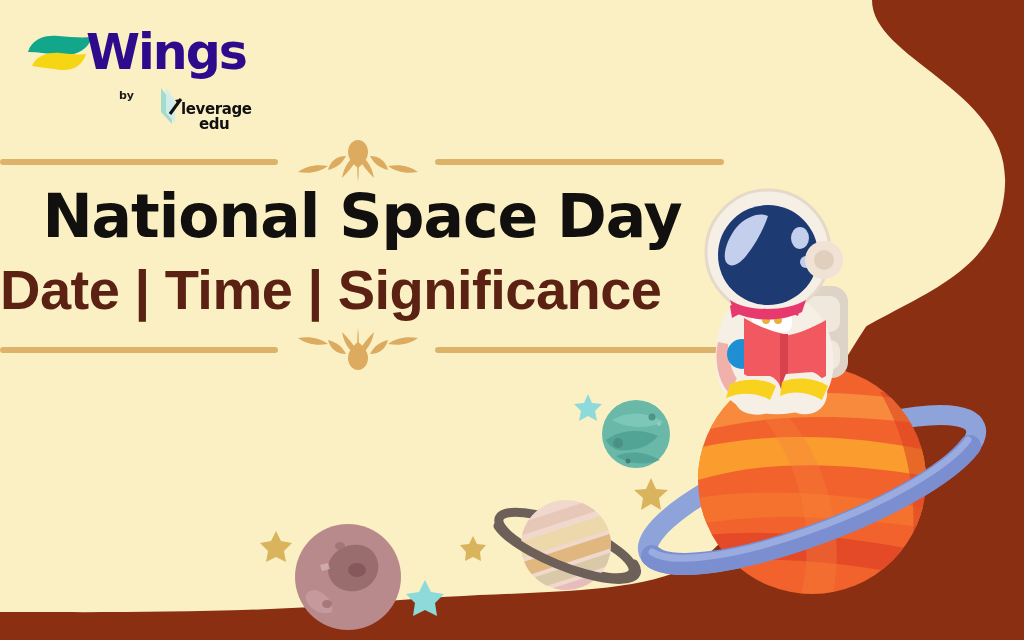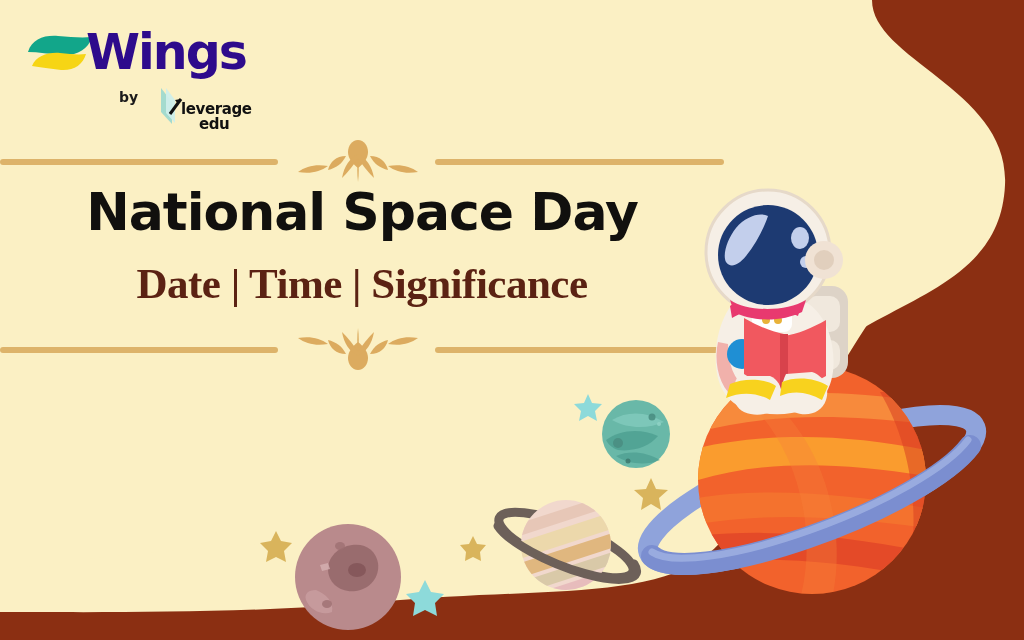--- a/index.html
+++ b/index.html
@@ -24,21 +24,21 @@
   }
   #logo .wingmark{position:absolute;left:0;top:4px;width:72px;height:44px;}
   #logo .wordmark{
     position:absolute;left:60px;top:0px;
     font-family:"DejaVu Sans","Liberation Sans",sans-serif;
     font-weight:bold;font-size:49px;letter-spacing:-2px;
     color:#2e0b8c;line-height:1;
   }
   #logo .bytxt{
     position:absolute;left:93px;top:61px;
-    font-size:14px;font-weight:bold;color:#1b1b1b;
+    font-size:11px;font-weight:bold;color:#1b1b1b;
     font-family:"DejaVu Sans","Liberation Sans",sans-serif;
   }
   #logo .lev{
     position:absolute;left:133px;top:58px;width:90px;height:42px;
   }
   #logo .levtext{
     position:absolute;left:22px;top:16px;
     font-family:"DejaVu Sans","Liberation Sans",sans-serif;
     font-weight:bold;font-size:15px;color:#111;line-height:15px;
     letter-spacing:-0.4px;
@@ -50,28 +50,28 @@
     position:absolute;left:0;top:150px;width:724px;height:215px;
   }
   .rule{
     position:absolute;height:6px;background:#ddb36a;border-radius:3px;
   }
   .orn{position:absolute;}
   .maintitle{
     position:absolute;left:0;right:0;top:36px;
     text-align:center;
     font-family:"DejaVu Sans","Liberation Sans",sans-serif;
-    font-weight:bold;font-size:52px;color:#11100e;
+    font-weight:bold;font-size:60px;color:#11100e;
     letter-spacing:-1px;line-height:1;
   }
   .subtitle{
     position:absolute;left:0;right:0;top:112px;
-    text-align:center;
-    font-family:Liberation Serif, serif;
-    font-weight:bold;font-size:43px;color:#5b2213;
+    text-align:left;
+    font-family:Liberation Sans, sans-serif;
+    font-weight:bold;font-size:56px;color:#5b2213;
     letter-spacing:-0.5px;line-height:1;
   }
 </style>
 </head>
 <body>
 
 <div id="stage">
 
   <svg class="layer" viewBox="0 0 1024 640" preserveAspectRatio="none">
     <rect x="0" y="0" width="1024" height="640" fill="#fbf0c4"></rect>

